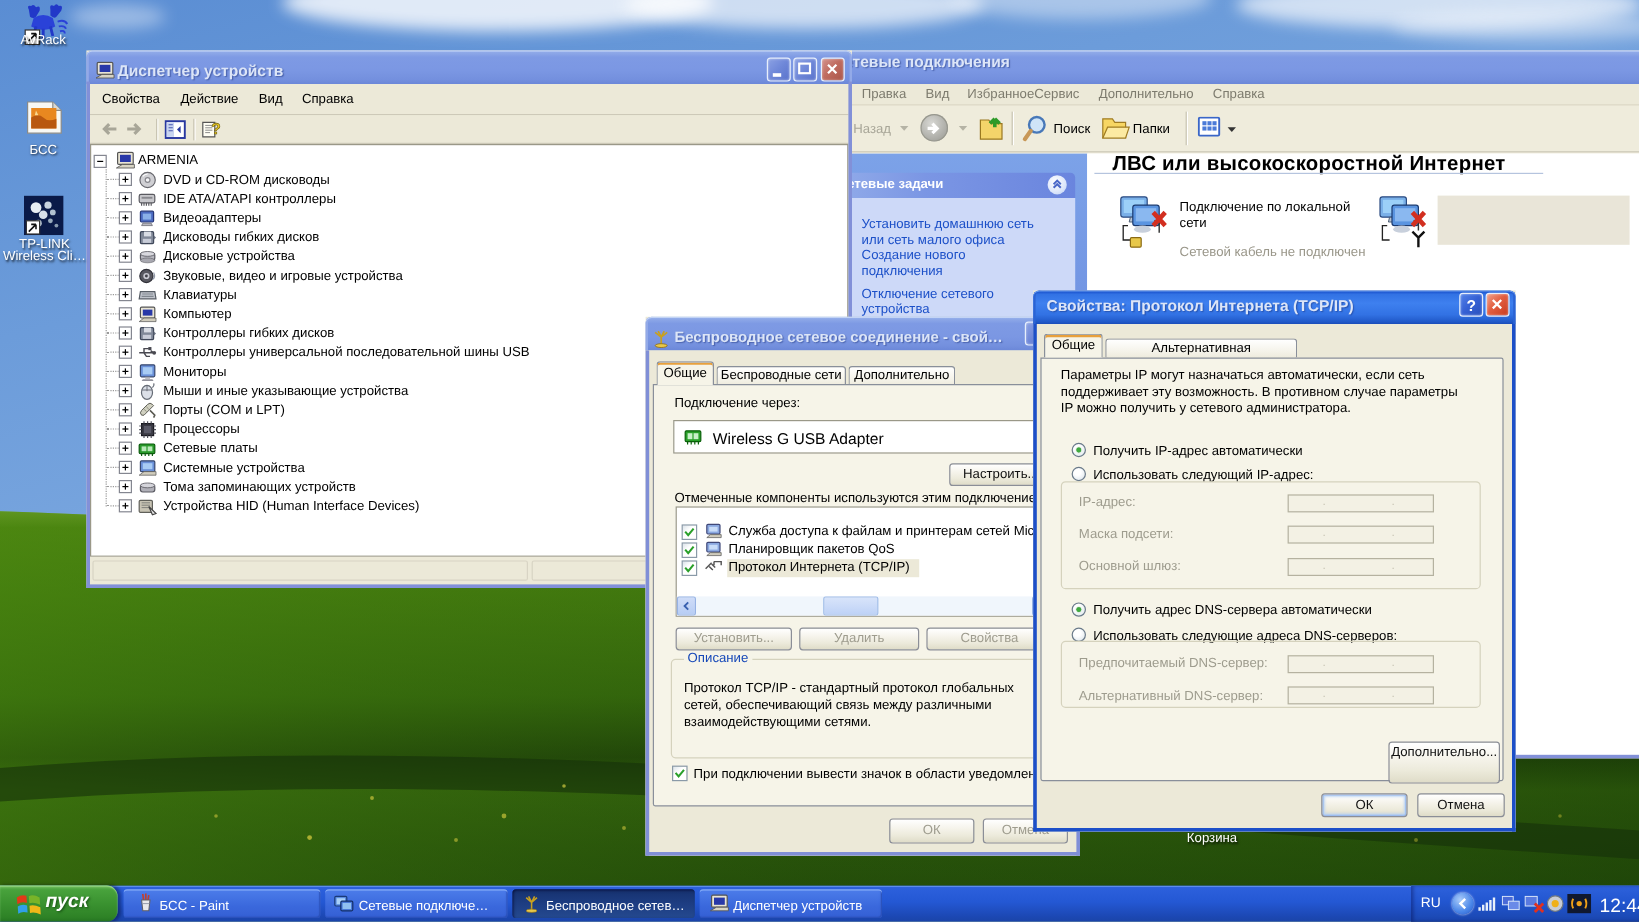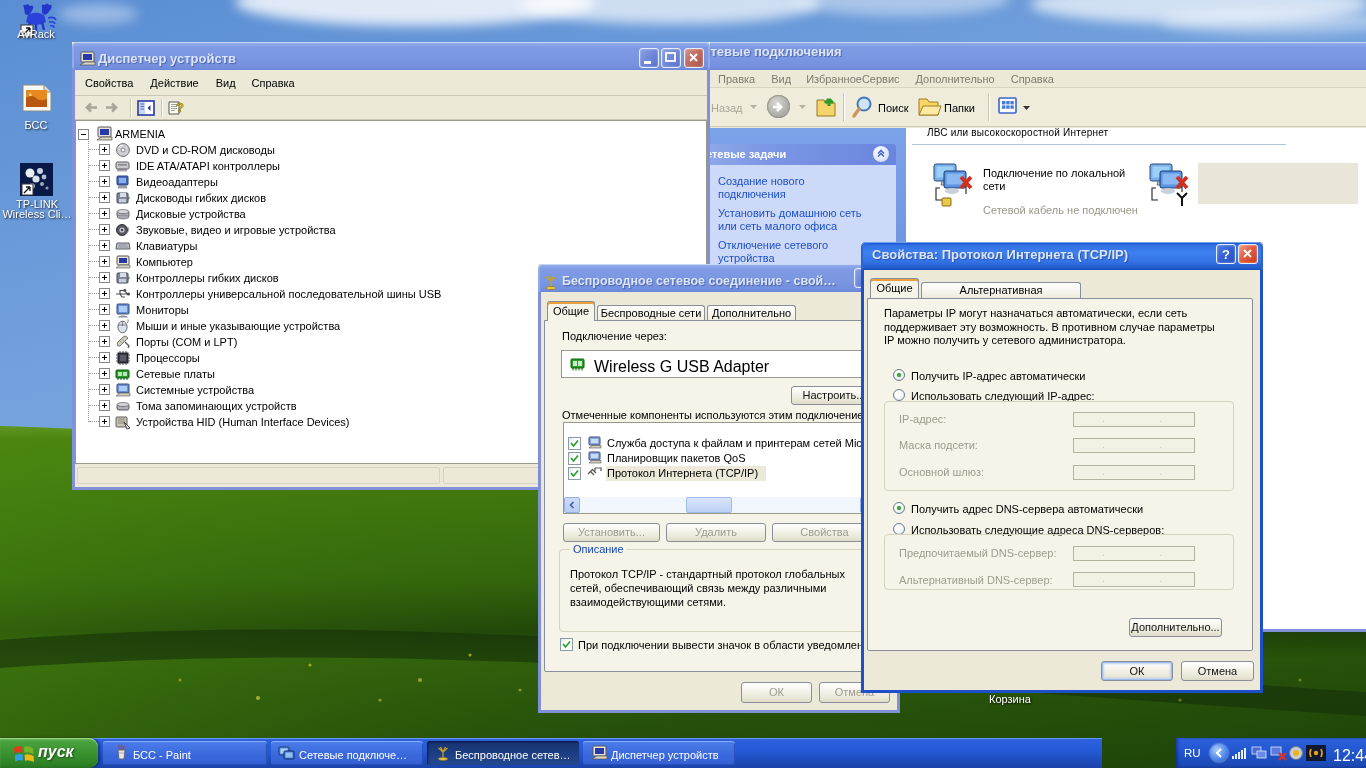--- a/index.html
+++ b/index.html
@@ -160,28 +160,28 @@
   <div class="abs" style="left:24px;top:16px;width:209px">
    <div style="height:21px;border-radius:4px 4px 0 0;background:linear-gradient(90deg,#94aeea 0%,#7b96e4 40%,#6a85de 100%);position:relative">
     <span style="position:absolute;left:11px;top:4px;color:#fff;font-weight:bold;font-size:11px">Сетевые задачи</span>
     <div style="position:absolute;right:7px;top:2px;width:16px;height:16px;border-radius:50%;background:radial-gradient(circle at 40% 35%,#fff,#dce6fa 60%,#b9cdf4)">
      <svg width="16" height="16">
               <path d="M5,9.5 L8,6.5 L11,9.5 M5,12.5 L8,9.5 L11,12.5" stroke="#4a68c8" stroke-width="1.6" fill="none" transform="translate(0,-2)"></path>
             </svg>
     </div>
    </div>
    <div style="background:#cdd9f8;padding:10px 6px 10px 31px;color:#1c50c8;line-height:13px">
+    <div style="margin-top:6px">Установить домашнюю сеть<br>или сеть малого офиса</div>
     <div>Создание нового<br>подключения</div>
-    <div style="margin-top:6px">Установить домашнюю сеть<br>или сеть малого офиса</div>
     <div style="margin-top:6px">Отключение сетевого<br>устройства</div>
     <div style="height:44px"></div>
    </div>
   </div>
   <div class="abs" style="left:243px;top:0;right:0;bottom:0;background:#fff">
-   <div class="lbl" style="left:21px;top:-1px;font-weight:normal;font-size:10px;letter-spacing:.2px">ЛВС или высокоскоростной Интернет</div>
+   <div class="lbl" style="left:21px;top:-1px;font-weight:bold;font-size:17px;letter-spacing:.2px">ЛВС или высокоскоростной Интернет</div>
    <div class="abs" style="left:6px;top:16px;width:374px;height:1px;background:#b5c4de"></div>
    <svg class="abs" style="left:26px;top:34px" width="46" height="50">
     <rect x="2" y="2" width="22" height="17" rx="2" fill="#7ab0e8" stroke="#2a4a80"></rect>
     <rect x="4.5" y="4.5" width="17" height="11" fill="#9cd0f8"></rect>
     <path d="M10,19 L16,19 L17,23 L9,23 Z" fill="#b8c4d4" stroke="#4a5a70" stroke-width=".8"></path>
     <rect x="12" y="9" width="22" height="17" rx="2" fill="#5a94e0" stroke="#1a3a70"></rect>
     <rect x="14.5" y="11.5" width="17" height="11" fill="#8ab8f0"></rect>
     <ellipse cx="20" cy="29" rx="7" ry="3" fill="#c8d0dc"></ellipse>
     <path d="M8,26 L4,26 L4,38 L10,38" stroke="#222" stroke-width="1.1" fill="none"></path>
     <path d="M30,22 L34,22 L34,32" stroke="#333" stroke-width="1.2" fill="none"></path>
@@ -494,21 +494,21 @@
  <div class="tab" style="left:169px;top:41px;width:89px;height:16px;line-height:15px">Дополнительно</div>
  <div class="page" style="left:6px;top:56px;width:350px;height:352px"></div>
  <div class="lbl" style="left:24px;top:66px">Подключение через:</div>
  <div class="abs" style="left:23px;top:86px;width:316px;height:28px;background:#fff;border:1px solid #9a9888">
   <svg class="abs" style="left:8px;top:6px" width="17" height="15">
         <rect x="1" y="2" width="13" height="9" rx="1" fill="#28a028" stroke="#0a600a"></rect>
         <rect x="3" y="4" width="4" height="5" fill="#c8f0c8"></rect>
         <rect x="8" y="4" width="4" height="5" fill="#c8f0c8"></rect>
         <path d="M3,11 L3,13.5 M6,11 L6,13.5 M9,11 L9,13.5 M12,11 L12,13.5" stroke="#0a600a"></path>
       </svg>
-  <span class="lbl" style="left:32px;top:7px;font-size:16px">Wireless G USB Adapter</span>
+  <span class="lbl" style="left:32px;top:7px;font-size:13px">Wireless G USB Adapter</span>
  </div>
  <div class="btn" style="left:253px;top:122px;width:86px;height:19px;line-height:17px">Настроить...</div>
  <div class="lbl" style="left:24px;top:145px">Отмеченные компоненты используются этим подключением:</div>
  <div class="abs" style="left:25px;top:158px;width:314px;height:92px;background:#fff;border:1px solid #9a9888">
   <div class="chk" style="left:4px;top:14px"><svg width="11" height="11">
           <path d="M2,5 L4.5,8 L9,2.5" stroke="#2aa02a" stroke-width="1.7" fill="none"></path>
         </svg></div>
   <svg class="abs" style="left:23px;top:12px" width="16" height="16">
         <rect x="2" y="2" width="11" height="8" rx="1" fill="#8aa8e0" stroke="#404878"></rect>
         <rect x="4" y="4" width="7" height="4" fill="#c8dcf8"></rect>
@@ -587,26 +587,26 @@
  <div class="fld" style="left:212px;top:223px;width:122px">.&nbsp;.&nbsp;.</div>
  <div class="radio on" style="left:32px;top:260px"></div>
  <div class="lbl" style="left:50px;top:261px">Получить адрес DNS-сервера автоматически</div>
  <div class="radio" style="left:32px;top:281px"></div>
  <div class="lbl" style="left:50px;top:282px">Использовать следующие адреса DNS-серверов:</div>
  <div class="gbox" style="left:23px;top:292px;width:350px;height:56px"></div>
  <div class="lbl dis" style="left:38px;top:305px">Предпочитаемый DNS-сервер:</div>
  <div class="fld" style="left:212px;top:304px;width:122px">.&nbsp;.&nbsp;.</div>
  <div class="lbl dis" style="left:38px;top:332px">Альтернативный DNS-сервер:</div>
  <div class="fld" style="left:212px;top:330px;width:122px">.&nbsp;.&nbsp;.</div>
- <div class="btn" style="left:268px;top:376px;width:93px;height:19px;line-height:17px">Дополнительно...</div>
+ <div class="btn" style="left:296px;top:376px;width:93px;height:35px;line-height:17px">Дополнительно...</div>
  <div class="btn def" style="left:240px;top:419px;width:72px;height:20px;line-height:18px">ОК</div>
  <div class="btn" style="left:320px;top:419px;width:73px;height:20px;line-height:18px">Отмена</div>
 </div>
 
-<div id="task" class="abs" style="left:0;top:738px;width:1102px;height:30px;background:linear-gradient(180deg,#3a70e8 0%,#2c60dc 6%,#2458d4 45%,#1c48b4 85%,#1a44a8 100%);box-shadow:inset 0 1px 0 #6a98f0">
+<div id="task" class="abs" style="left:0;top:738px;width:1366px;height:30px;background:linear-gradient(180deg,#3a70e8 0%,#2c60dc 6%,#2458d4 45%,#1c48b4 85%,#1a44a8 100%);box-shadow:inset 0 1px 0 #6a98f0">
  <div class="abs" style="left:0;top:0;width:98px;height:30px;border-radius:0 9px 9px 0;background:linear-gradient(180deg,#6fbc5c 0%,#48a23c 12%,#3a9230 50%,#2e8226 88%,#257420 100%);box-shadow:inset 0 1px 1px #9ad888,2px 0 3px rgba(0,0,30,.4)">
   <svg class="abs" style="left:12px;top:4px" width="24" height="23">
    <path d="M2,6 Q6,3 10,4.5 L10.5,10.5 Q6,9 2.5,11.5 Z" fill="#e03a18"></path>
    <path d="M12,4.8 Q16,3 21,6 L21.5,12 Q16,9.5 12.5,10.8 Z" fill="#78b428"></path>
    <path d="M2.8,13.5 Q6,11 10.6,12.5 L11,18.5 Q6.5,17 3.2,19.5 Z" fill="#30a0e8"></path>
    <path d="M12.6,12.8 Q16,11.5 21.6,14 L22,20 Q16.5,17.5 13,18.8 Z" fill="#f0b818"></path>
    <path d="M10.5,4 L11.5,19" stroke="#3a8a30" stroke-width="0"></path>
   </svg>
   <span class="abs" style="left:38px;top:5px;color:#fff;font-weight:bold;font-style:italic;font-size:16px;text-shadow:1px 1px 2px rgba(0,40,0,.6)">пуск</span>
  </div>

